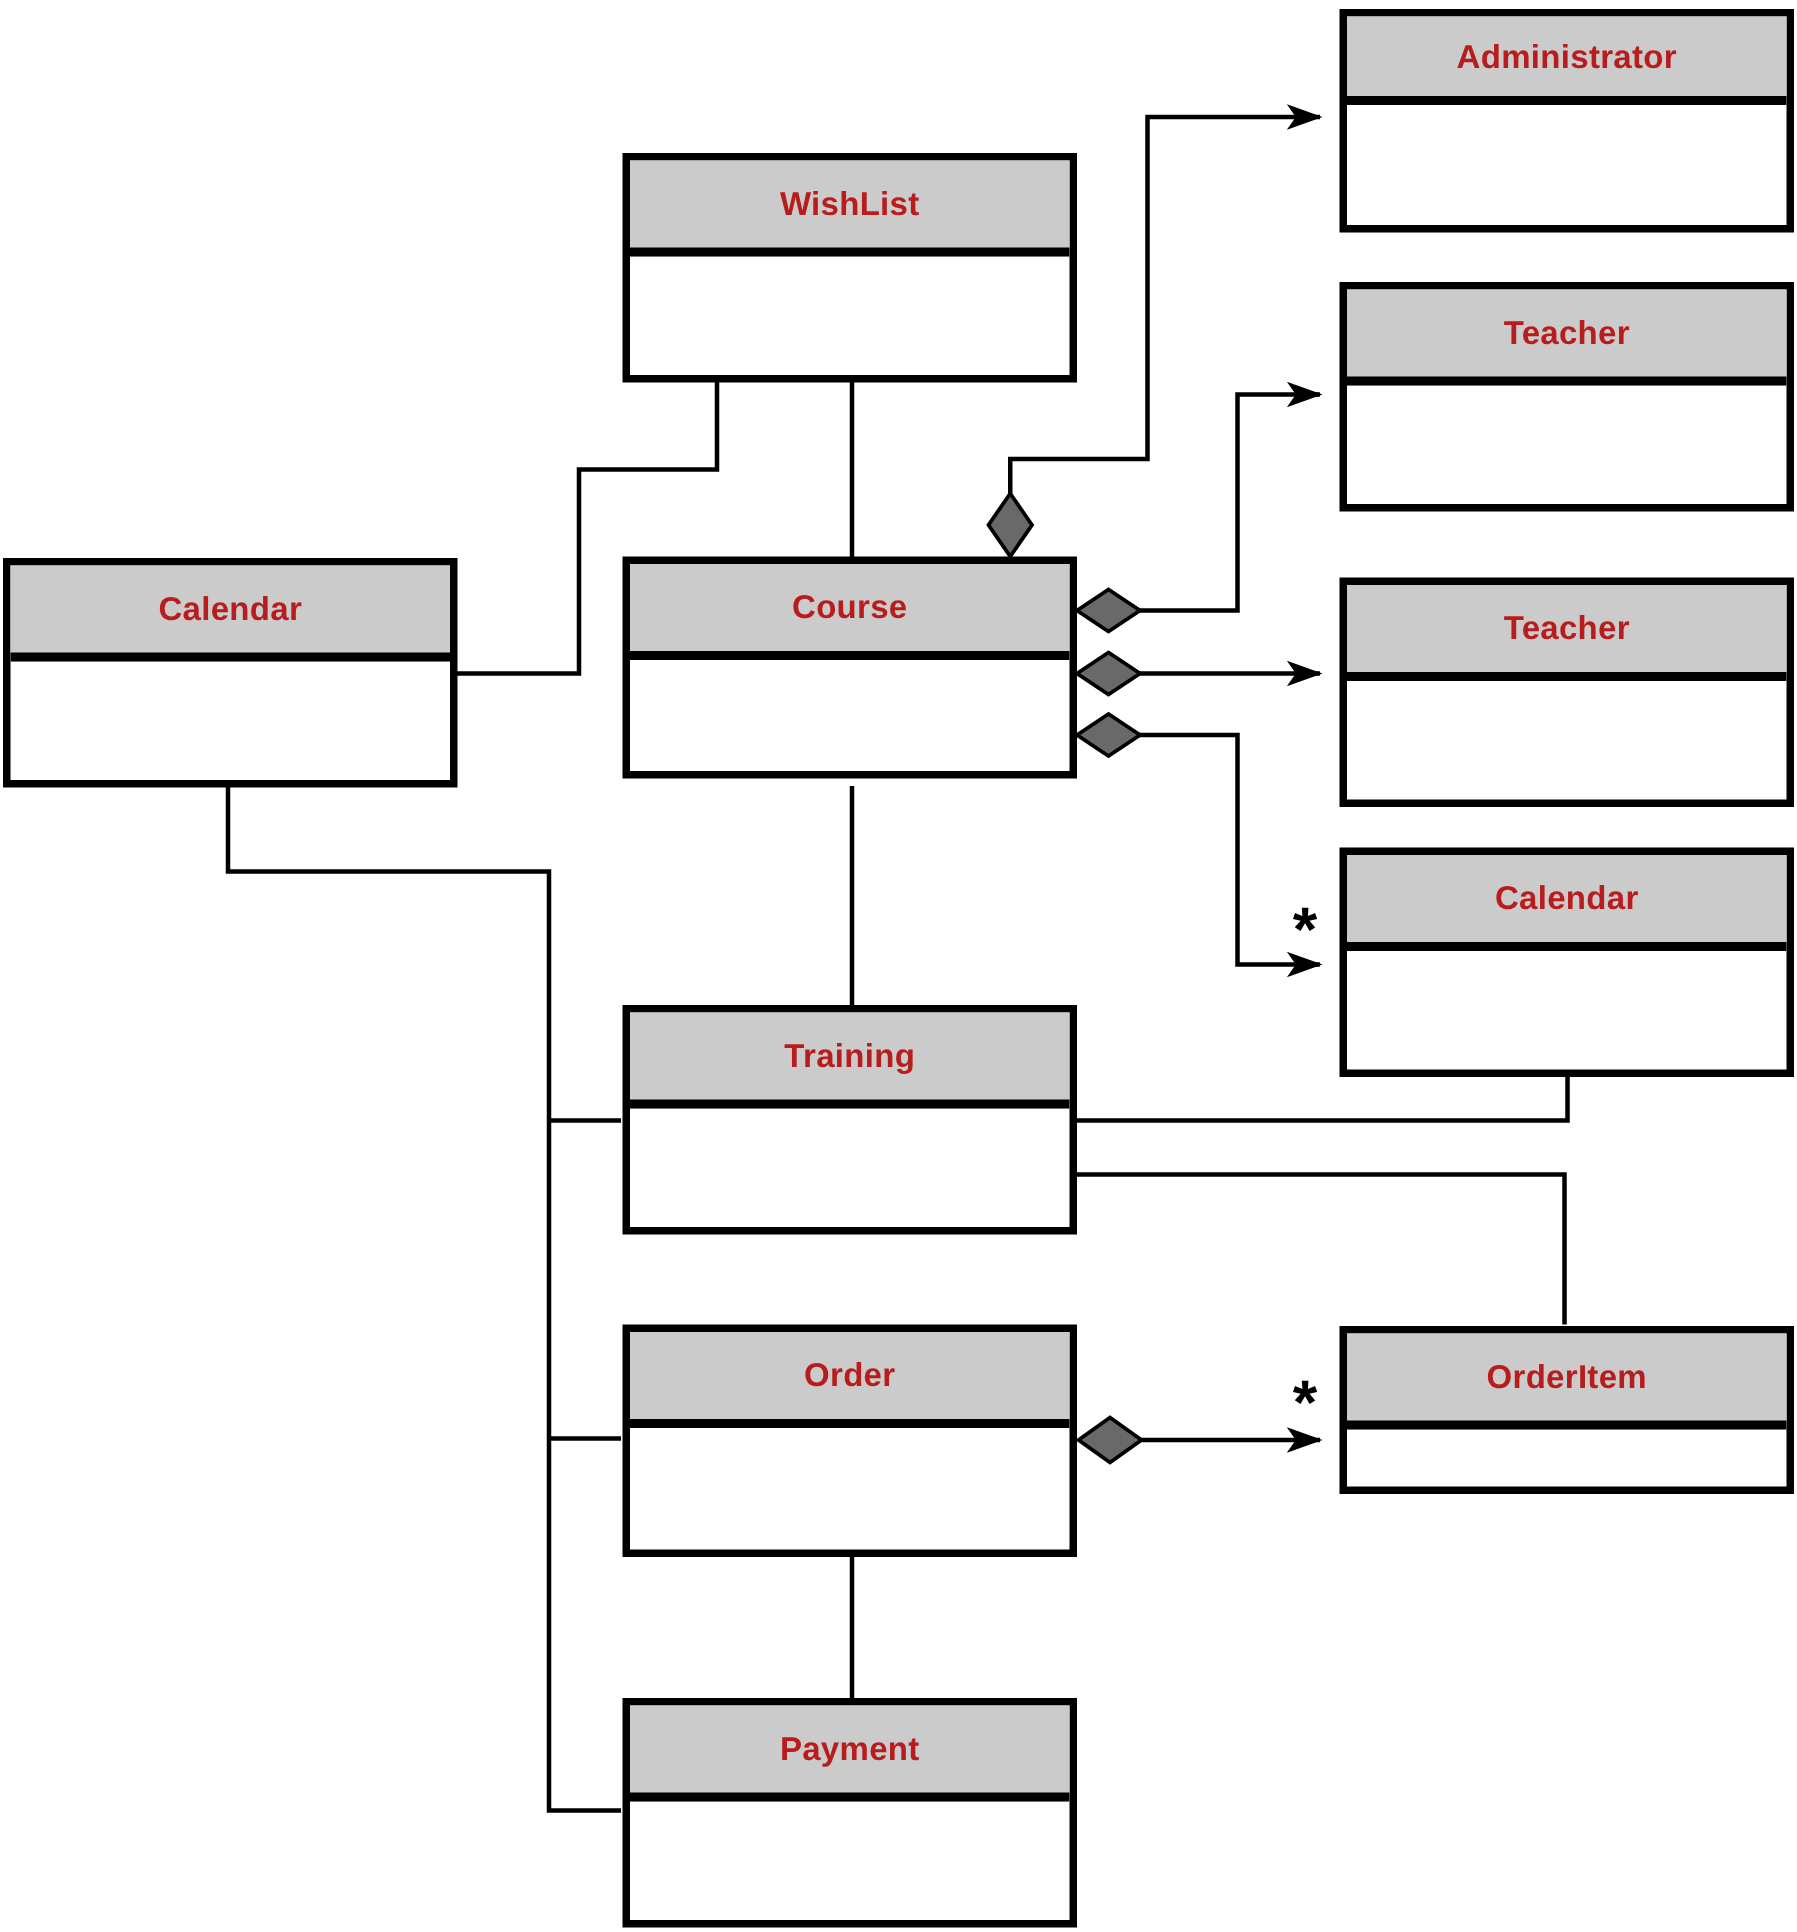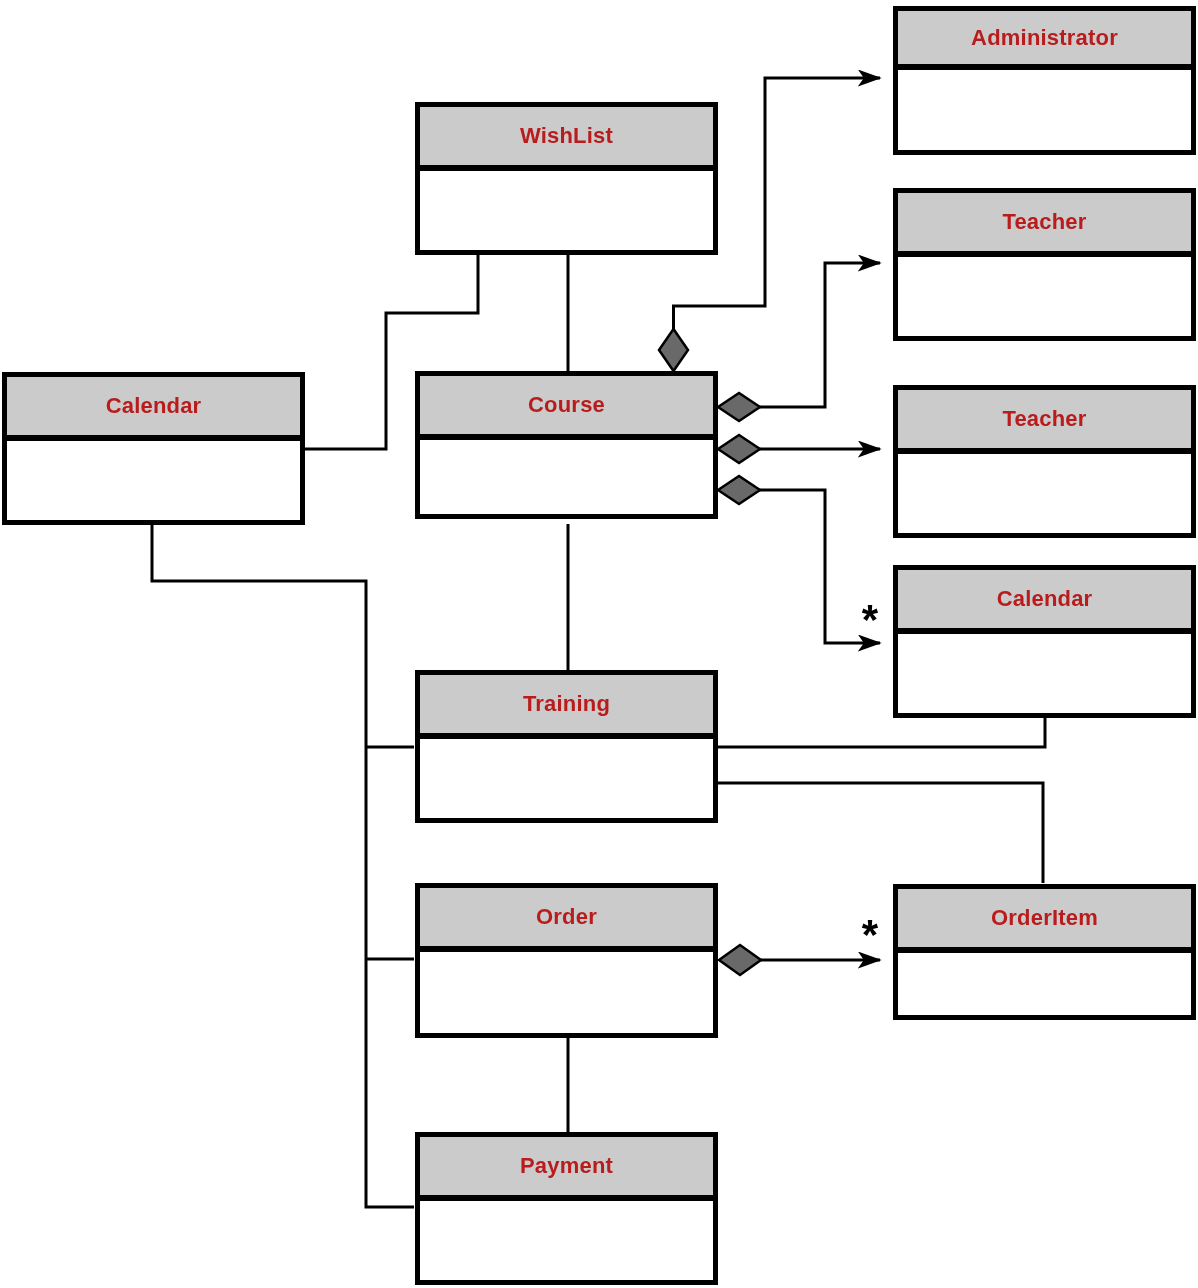--- a/index.html
+++ b/index.html
@@ -61,21 +61,21 @@
   #box-wishlist      { left: 415px; top: 102px; }
   #box-student       { left: 2px;   top: 372px; }
   #box-course        { left: 415px; top: 371px; height: 148px; }
   #box-training      { left: 415px; top: 670px; }
   #box-order         { left: 415px; top: 883px; height: 155px; }
   #box-payment       { left: 415px; top: 1132px; }
   #box-administrator { left: 893px; top: 6px; }
   #box-category      { left: 893px; top: 188px; }
   #box-teacher       { left: 893px; top: 385px; }
   #box-calendar      { left: 893px; top: 565px; }
-  #box-orderitem     { left: 893px; top: 884px; height: 136px; }
+  #box-orderitem     { left: 893px; top: 884px; height: 112px; }
   #mult-calendar  { left: 852px; top: 599px; }
   #mult-orderitem { left: 852px; top: 914px; }
 </style>
 </head>
 <body>
 
 <div id="canvas">
 
   <div class="uml-class" id="box-wishlist">
     <div class="uml-header">WishList</div>

